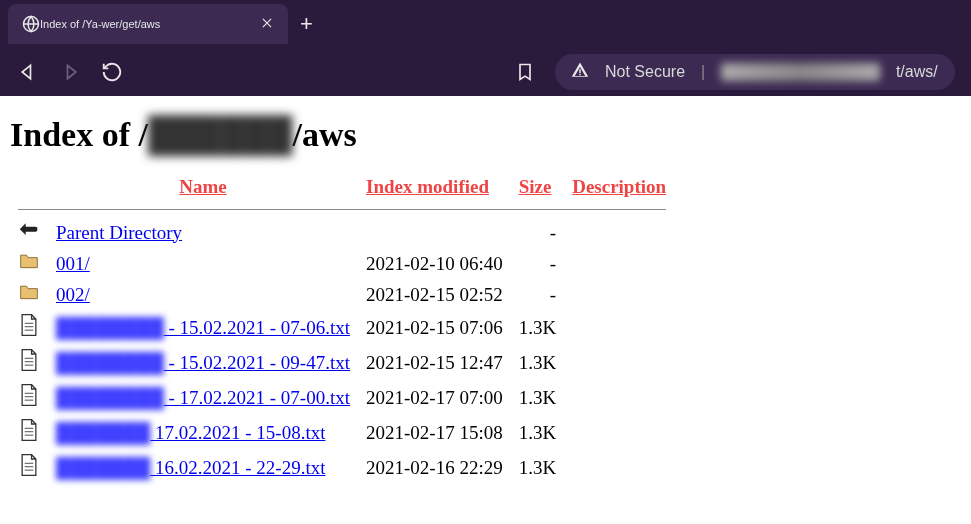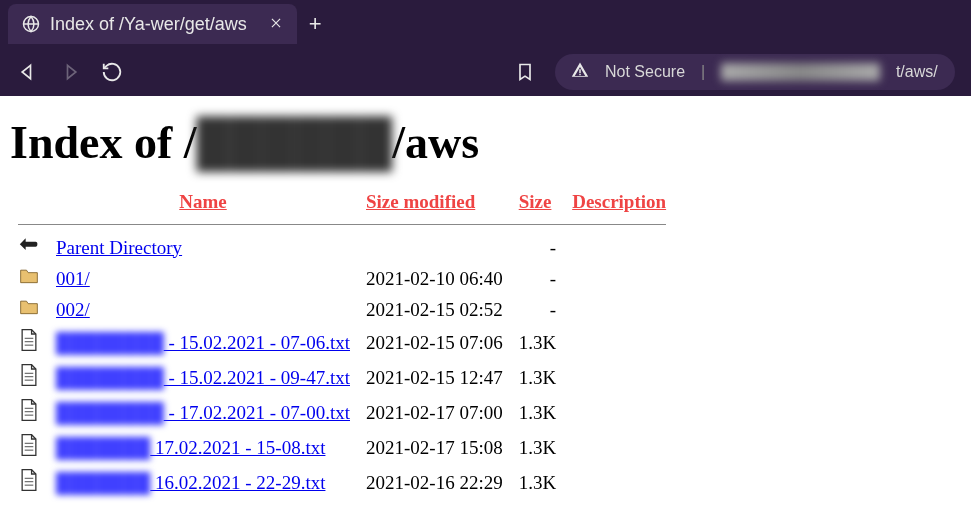--- a/index.html
+++ b/index.html
@@ -22,22 +22,21 @@
   }
   .tab {
     display: flex;
     align-items: center;
     background: #3c2a52;
     height: 40px;
     padding: 0 14px;
     border-radius: 8px 8px 0 0;
     color: #e8e8e8;
     font-family: -apple-system, Arial, sans-serif;
-    font-size: 18px;
-    gap: 10px;
+    font-size: 11px;
     min-width: 280px;
   }
   .tab .globe { width: 18px; height: 18px; flex-shrink:0; }
   .tab .close { margin-left: auto; padding-left: 12px; }
   .new-tab {
     color: #e8e8e8;
     margin-left: 12px;
     font-size: 22px;
     font-family: Arial, sans-serif;
   }
@@ -75,21 +74,21 @@
   .url-bar .redacted {
     filter: blur(4px);
     background: linear-gradient(90deg, #aaa 0%, #888 50%, #aaa 100%);
     color: transparent;
     border-radius: 2px;
   }
   .content {
     padding: 10px 10px;
   }
   h1 {
-    font-size: 46px;
+    font-size: 34px;
     font-weight: bold;
     margin: 10px 0 18px 0;
   }
   h1 .redact-h {
     display: inline-block;
     filter: blur(5px);
     color: #333;
   }
   table {
     border-collapse: collapse;
@@ -191,21 +190,21 @@
 <div class="content">
   <h1>
     <span>Index of /</span><span class="redact-h">██████</span><span>/aws</span>
   </h1>
 
   <table>
     <tbody>
         <tr>
       <th class="icon-cell"></th>
       <th class="th-name"><a href="#">Name</a></th>
-      <th><a href="#">Size modified</a></th>
+      <th><a href="#">Index modified</a></th>
       <th><a href="#">Size</a></th>
       <th><a href="#">Description</a></th>
     </tr>
     <tr>
           <td colspan="5">
             <hr>
           </td>
         </tr>
     </tbody>
       <tbody id="rows">

